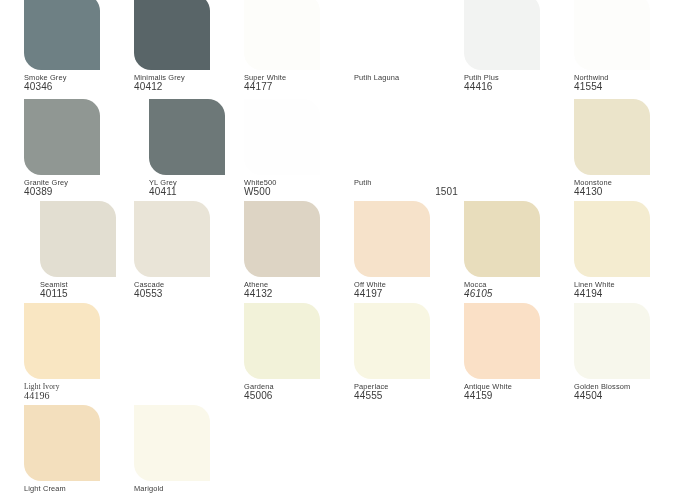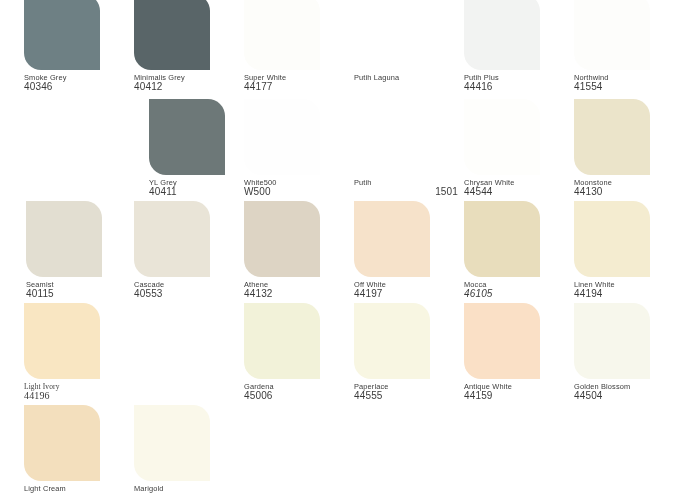--- a/index.html
+++ b/index.html
@@ -108,20 +108,27 @@
     <div class="swatch-cell" style="left:550px;">
       <div class="swatch-chip" style="background-color: rgb(253, 253, 251);"></div>
       <div class="swatch-caption">
         <div class="swatch-name" style="color: rgb(58, 58, 58);">Northwind</div>
         <div class="swatch-code" style="color: rgb(58, 58, 58);">41554</div>
       </div>
     </div>
   </div>
 
   <div class="swatch-row" style="top:99px;">
+    <div class="swatch-cell" style="left:0px;">
+      <div class="swatch-chip" style="background-color: rgb(144, 151, 147);"></div>
+      <div class="swatch-caption">
+        <div class="swatch-name" style="color: rgb(58, 58, 58);">Granite Grey</div>
+        <div class="swatch-code" style="color: rgb(58, 58, 58);">40389</div>
+      </div>
+    </div>
     <div class="swatch-cell" style="left:125px;">
       <div class="swatch-chip" style="background-color: rgb(109, 120, 120);"></div>
       <div class="swatch-caption">
         <div class="swatch-name" style="color: rgb(58, 58, 58);">YL Grey</div>
         <div class="swatch-code" style="color: rgb(58, 58, 58);">40411</div>
       </div>
     </div>
     <div class="swatch-cell" style="left:220px;">
       <div class="swatch-chip" style="background-color: rgb(254, 254, 254);"></div>
       <div class="swatch-caption">
@@ -129,38 +136,31 @@
         <div class="swatch-code" style="color: rgb(58, 58, 58);">W500</div>
       </div>
     </div>
     <div class="swatch-cell" style="left:330px;">
       <div class="swatch-chip" style="background-color: rgb(255, 255, 255);"></div>
       <div class="swatch-caption">
         <div class="swatch-name" style="color: rgb(58, 58, 58);">Putih</div>
         <div class="swatch-code" style="color: rgb(58, 58, 58); text-align: right;">1501</div>
       </div>
     </div>
-    <div class="swatch-cell" style="left:440px;">
-      <div class="swatch-chip" style="background-color: rgb(254, 254, 252);"></div>
-      <div class="swatch-caption">
-        <div class="swatch-name" style="color: rgb(58, 58, 58);">Chrysan White</div>
-        <div class="swatch-code" style="color: rgb(58, 58, 58);">44544</div>
-      </div>
-    </div>
     <div class="swatch-cell" style="left:550px;">
       <div class="swatch-chip" style="background-color: rgb(235, 228, 202);"></div>
       <div class="swatch-caption">
         <div class="swatch-name" style="color: rgb(58, 58, 58);">Moonstone</div>
         <div class="swatch-code" style="color: rgb(58, 58, 58);">44130</div>
       </div>
     </div>
   </div>
 
   <div class="swatch-row" style="top:201px;">
-    <div class="swatch-cell" style="left:2px;padding-left:36px;">
+    <div class="swatch-cell" style="left:16px;padding-left:36px;">
       <div class="swatch-chip" style="background-color: rgb(226, 222, 209);"></div>
       <div class="swatch-caption">
         <div class="swatch-name" style="color: rgb(58, 58, 58);">Seamist</div>
         <div class="swatch-code" style="color: rgb(58, 58, 58);">40115</div>
       </div>
     </div>
     <div class="swatch-cell" style="left:110px;">
       <div class="swatch-chip" style="background-color: rgb(233, 228, 215);"></div>
       <div class="swatch-caption">
         <div class="swatch-name" style="color: rgb(58, 58, 58);">Cascade</div>

